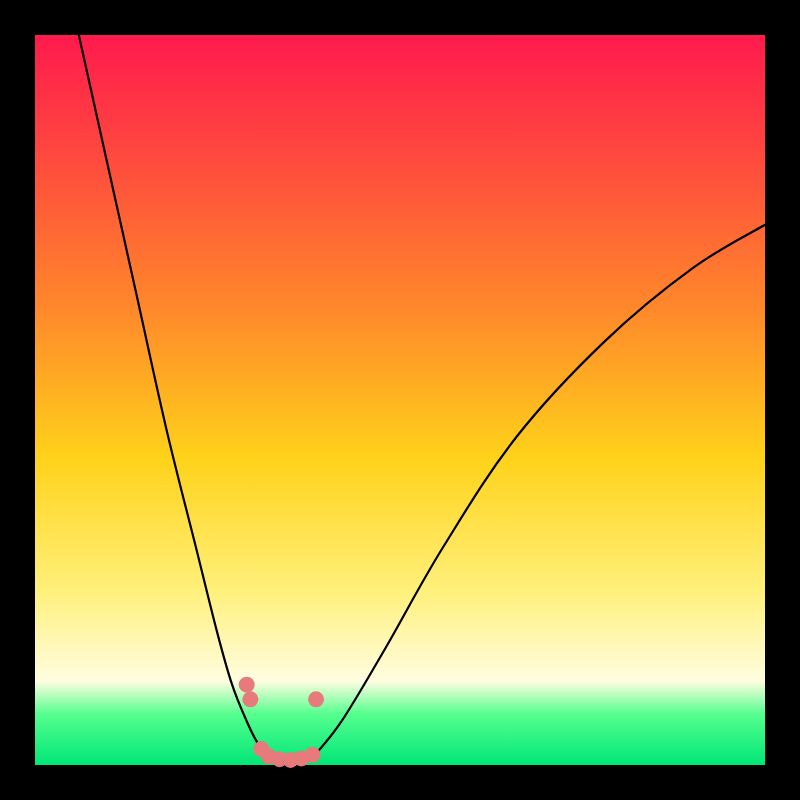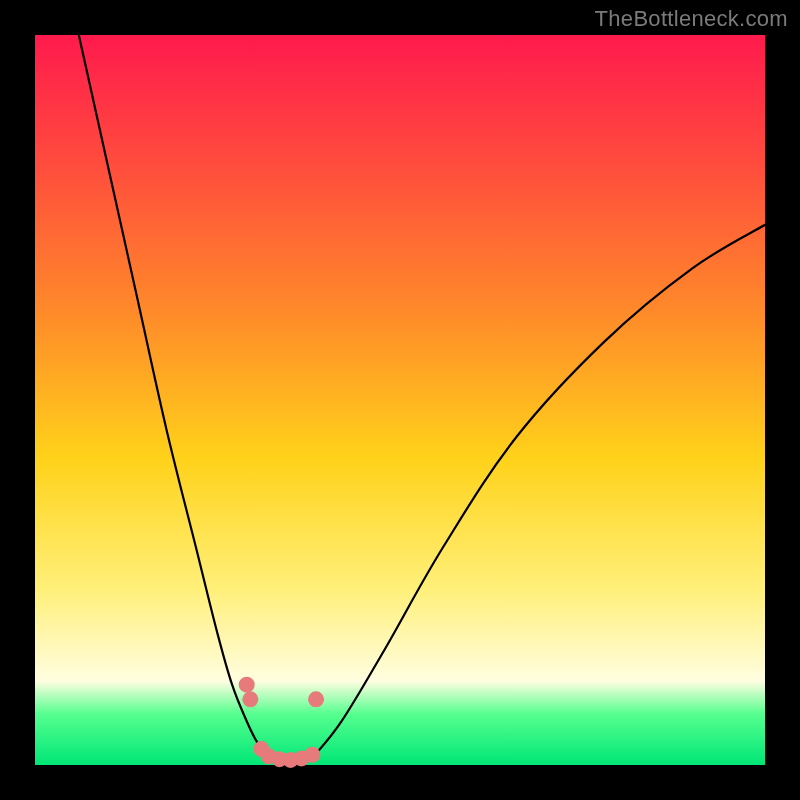--- a/index.html
+++ b/index.html
@@ -64,21 +64,20 @@
   }
   .dot {
     fill: #e77a7a;
     stroke: none;
   }
 </style>
 </head>
 <body>
 
 <div class="frame">
-  <div class="watermark">TheBottleneck.com</div>
   <div class="plot">
     <svg class="overlay" viewBox="0 0 730 730">
       <g>
         <path id="curve-left" class="curve" d="M43.8,0 C49.056,23.652000000000015 62.488,84.09600000000009 73,131.4000000000001 C83.512,178.7040000000001 91.688,215.49600000000004 102.2,262.8 C112.712,310.104 120.888,349.524 131.4,394.2 C141.912,438.876 151.402,474.20799999999997 160.6,511 C169.798,547.792 175.93,573.634 182.5,598.6 C189.07,623.566 191.84400000000002,633.932 197.10000000000002,649.7 C202.35600000000002,665.4680000000001 207.101,675.6880000000001 211.7,686.2 C216.29899999999998,696.712 218.708,701.53 222.65,708.1 C226.592,714.6700000000001 231.629,720.072 233.6,722.7"></path>
         <path id="curve-floor" class="curve" d="M233.6,722.7 C236.228,723.4884000000001 242.94400000000002,726.2916 248.20000000000002,727.08 C253.45600000000002,727.8684000000001 257.54400000000004,727.8684000000001 262.8,727.08 C268.056,726.2916 274.772,723.4884000000001 277.4,722.7"></path>
         <path id="curve-right" class="curve" d="M277.4,722.7 C282.65599999999995,716.13 293.46,705.9100000000001 306.59999999999997,686.2 C319.73999999999995,666.49 332.00399999999996,644.7360000000001 350.4,613.2 C368.796,581.664 385.148,549.106 408.8,511 C432.452,472.894 452.892,438.292 481.8,401.5 C510.708,364.708 537.864,336.822 569.4,306.6 C600.9359999999999,276.37800000000004 628.092,254.62399999999997 657,233.59999999999997 C685.908,212.57599999999996 716.86,197.68399999999997 730,189.79999999999995"></path>
       </g>
       <g id="markers">
           <circle cx="211.7" cy="649.7" r="8" class="dot"></circle>
           <circle cx="215.35" cy="664.3" r="8" class="dot"></circle>

